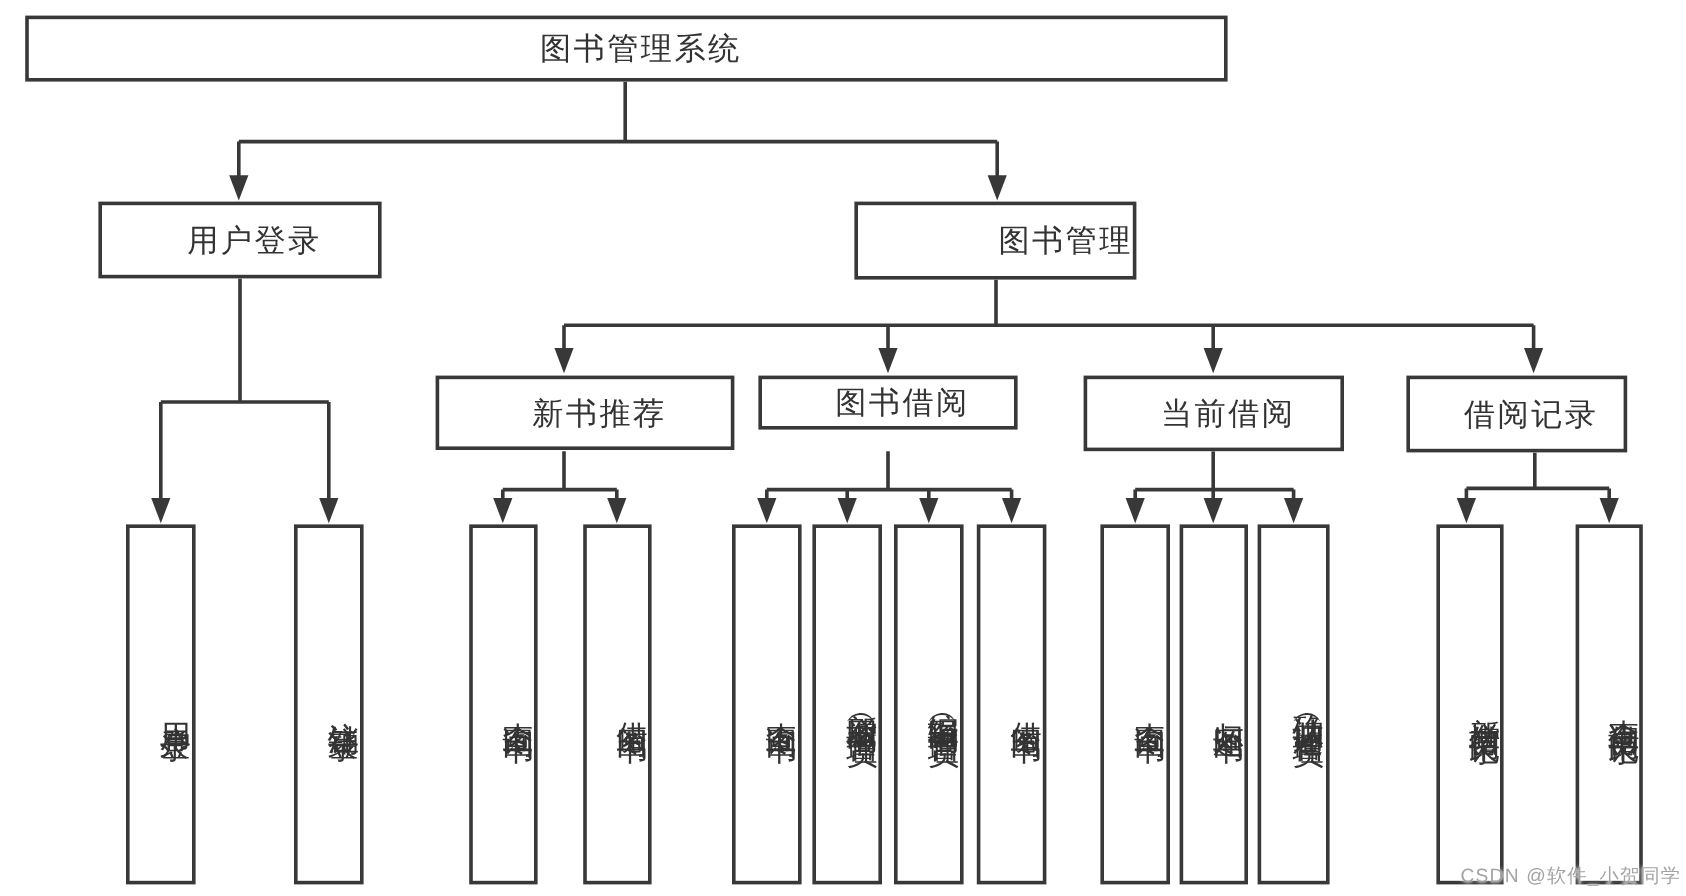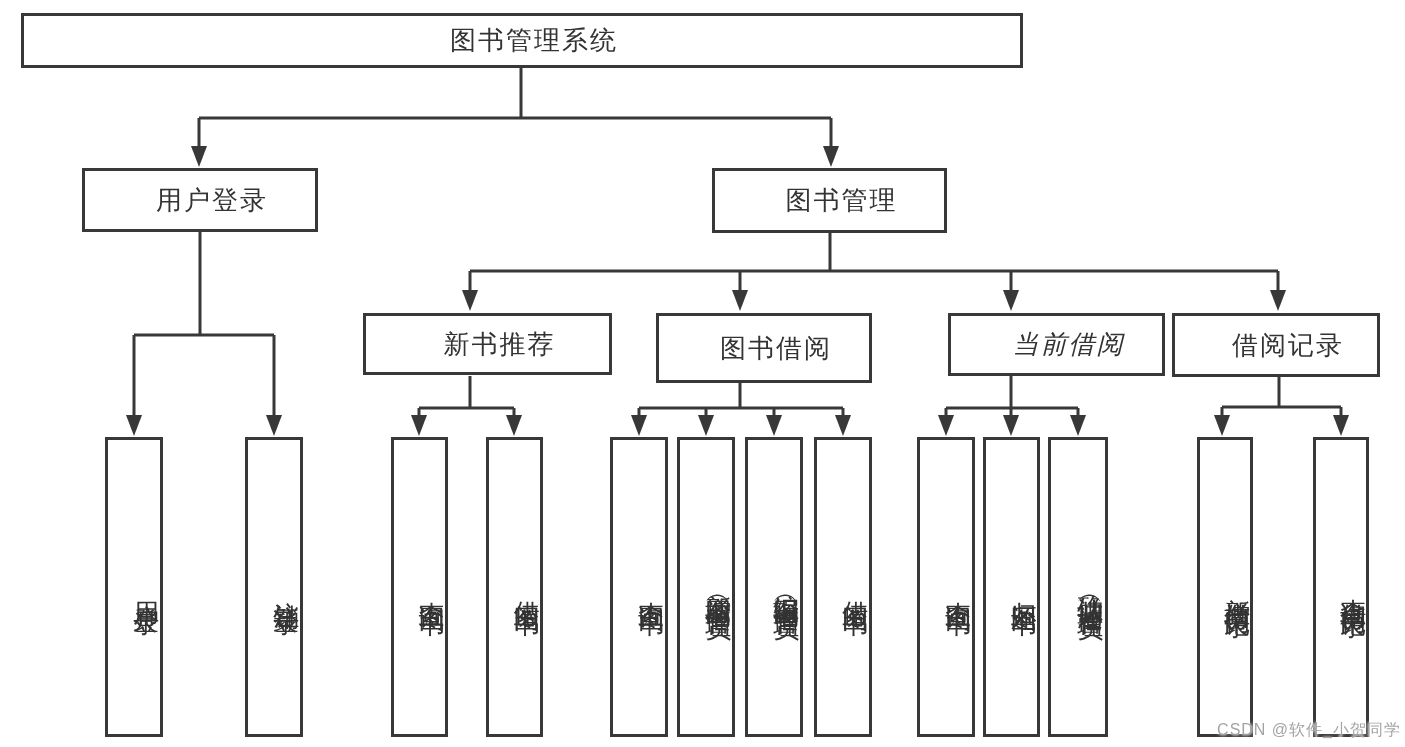--- a/index.html
+++ b/index.html
@@ -36,25 +36,25 @@
   .vlabel {
     writing-mode: vertical-rl;
     text-orientation: mixed;
     letter-spacing: 3px;
     line-height: 1.05;
     white-space: nowrap;
   }
   
   .root  { left: 21px;   top: 13px;  width: 1002px; height: 55px; }
   .n-ul  { left: 82px;   top: 168px; width: 236px;  height: 64px; }
-  .n-bm  { left: 712px;  top: 168px; width: 235px;  height: 65px; }
+  .n-bm  { left: 712px;  top: 168px; width: 235px;  height: 65px; justify-content: flex-end; }
   .n-xs  { left: 363px;  top: 313px; width: 249px;  height: 62px; }
-  .n-ts  { left: 632px;  top: 313px; width: 216px;  height: 70px; margin-left: 24px; }
-  .n-dq  { left: 948px;  top: 313px; width: 217px;  height: 63px; font-style: italic; }
-  .n-jy  { left: 1172px; top: 313px; width: 208px;  height: 64px; }
+  .n-ts  { left: 632px;  top: 313px; width: 216px;  height: 45px; }
+  .n-dq  { left: 903px;  top: 313px; width: 217px;  height: 63px; }
+  .n-jy  { left: 1172px; top: 313px; width: 184px;  height: 64px; }
   .leaf  { top: 437px; height: 300px; }
   .l1  { left: 105px;  width: 58px; }
   .l2  { left: 245px;  width: 58px; }
   .l3  { left: 391px;  width: 57px; }
   .l4  { left: 486px;  width: 57px; }
   .l5  { left: 610px;  width: 58px; }
   .l6  { left: 677px;  width: 58px; }
   .l7  { left: 745px;  width: 58px; }
   .l8  { left: 814px;  width: 58px; }
   .l9  { left: 917px;  width: 58px; }

